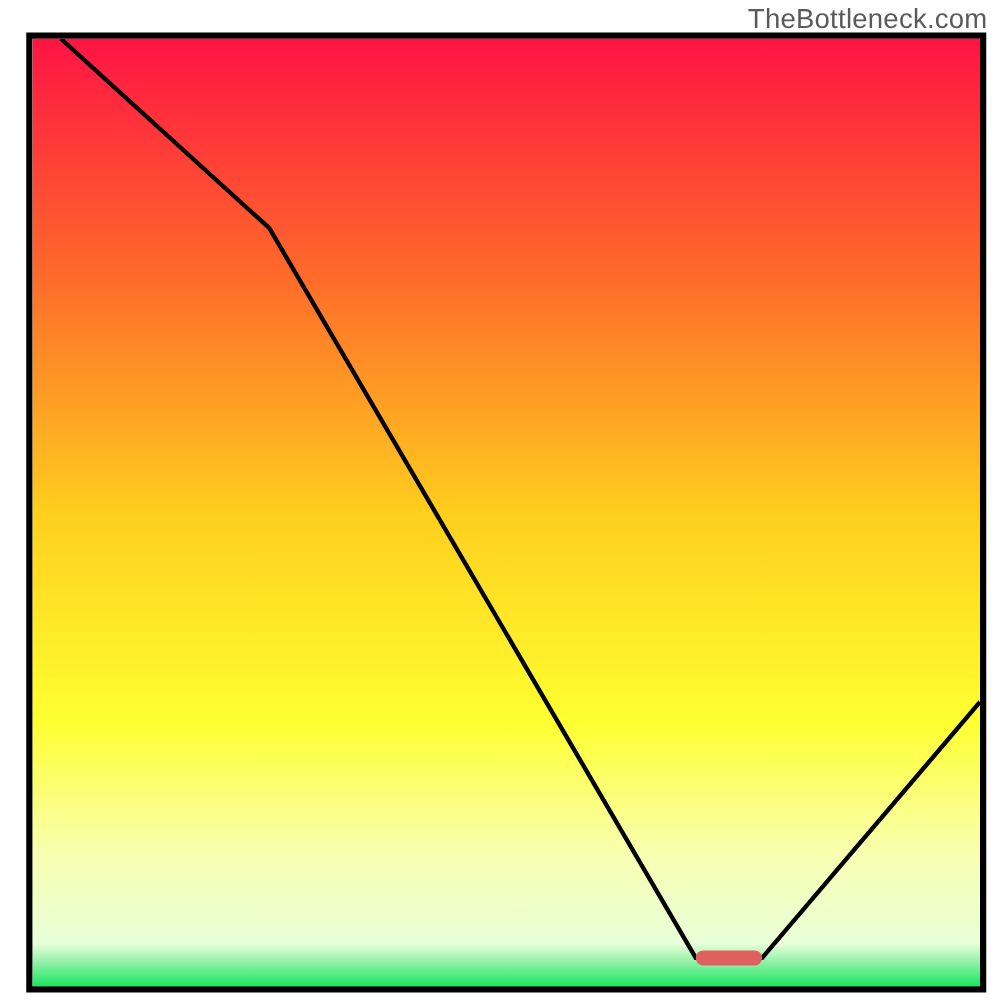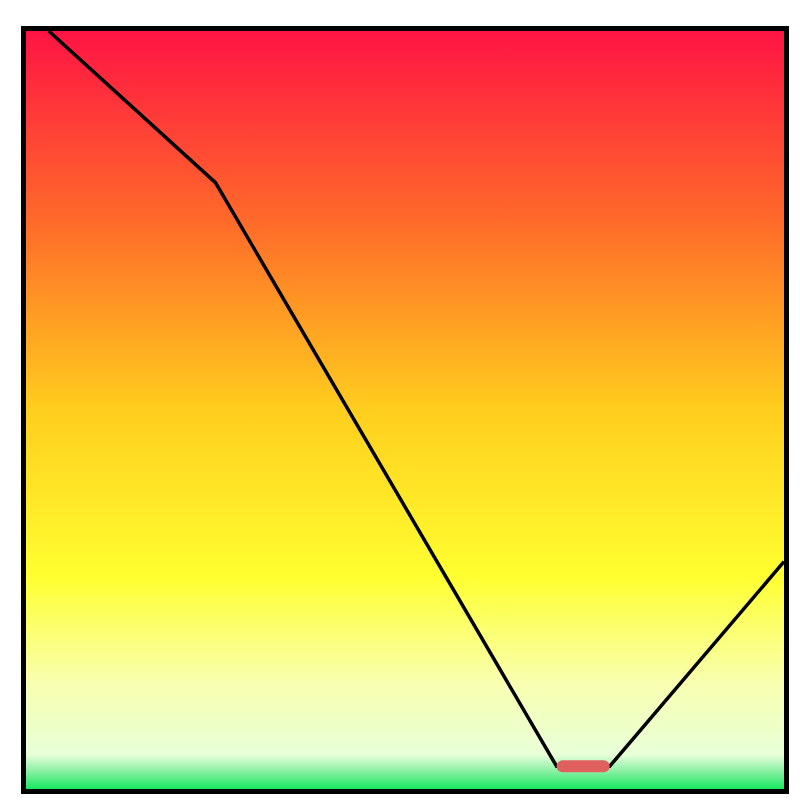--- a/index.html
+++ b/index.html
@@ -39,20 +39,21 @@
     position: absolute;
     left: 0; top: 0;
     width: 758px; height: 758px;
   }
 </style>
 </head>
 <body>
 
 <div class="frame">
 
+  <div class="watermark">TheBottleneck.com</div>
 
   <div class="plot-border">
 
     <svg class="bg" viewBox="0 0 758 758" preserveAspectRatio="none">
       <defs>
         <linearGradient id="grad" x1="0" y1="0" x2="0" y2="1">
             <stop offset="0%" stop-color="#ff1444"></stop>
             <stop offset="25%" stop-color="#ff6a2a"></stop>
             <stop offset="50%" stop-color="#ffce1e"></stop>
             <stop offset="72%" stop-color="#ffff30"></stop>

